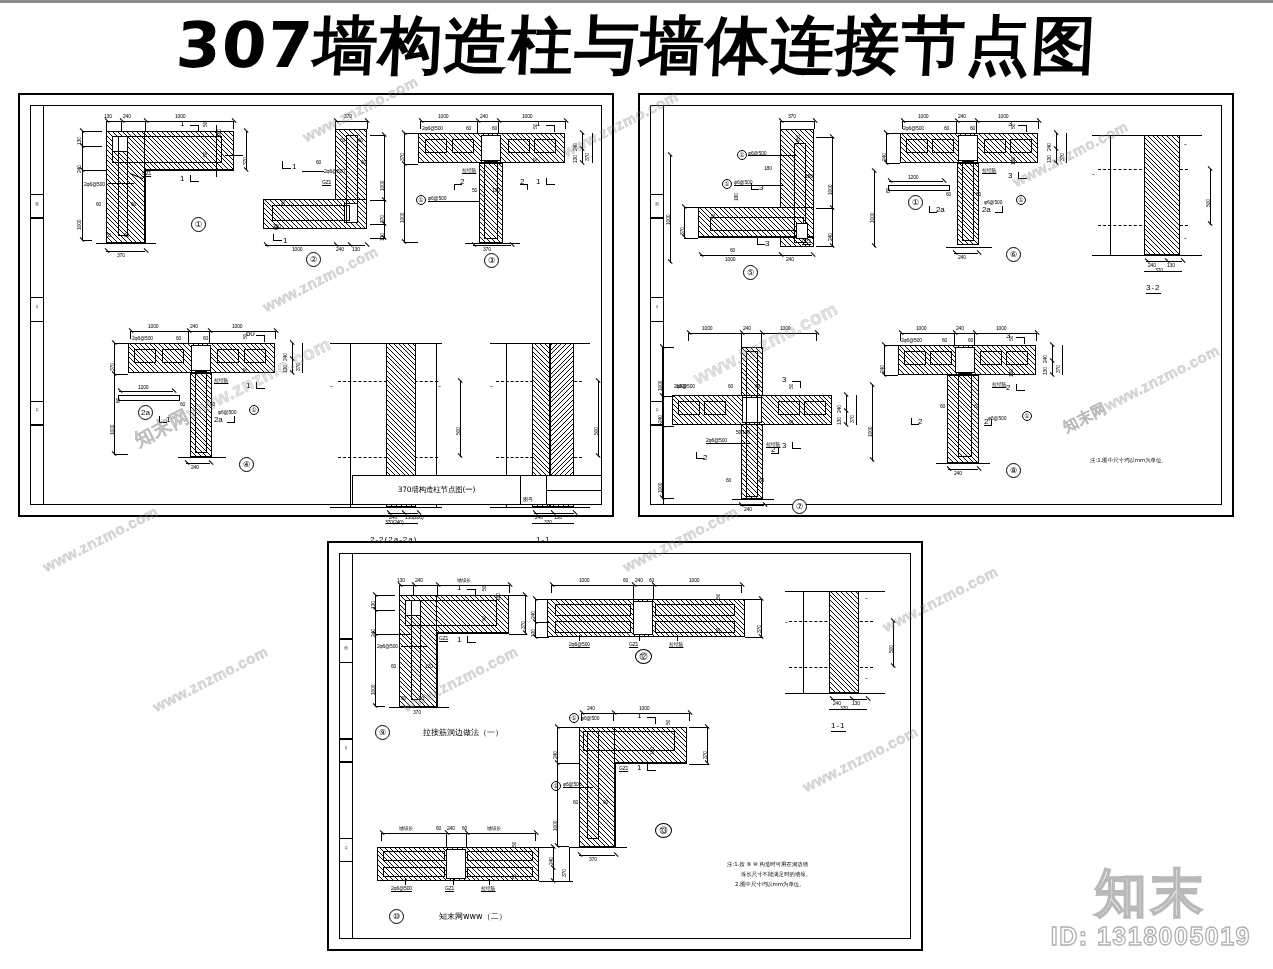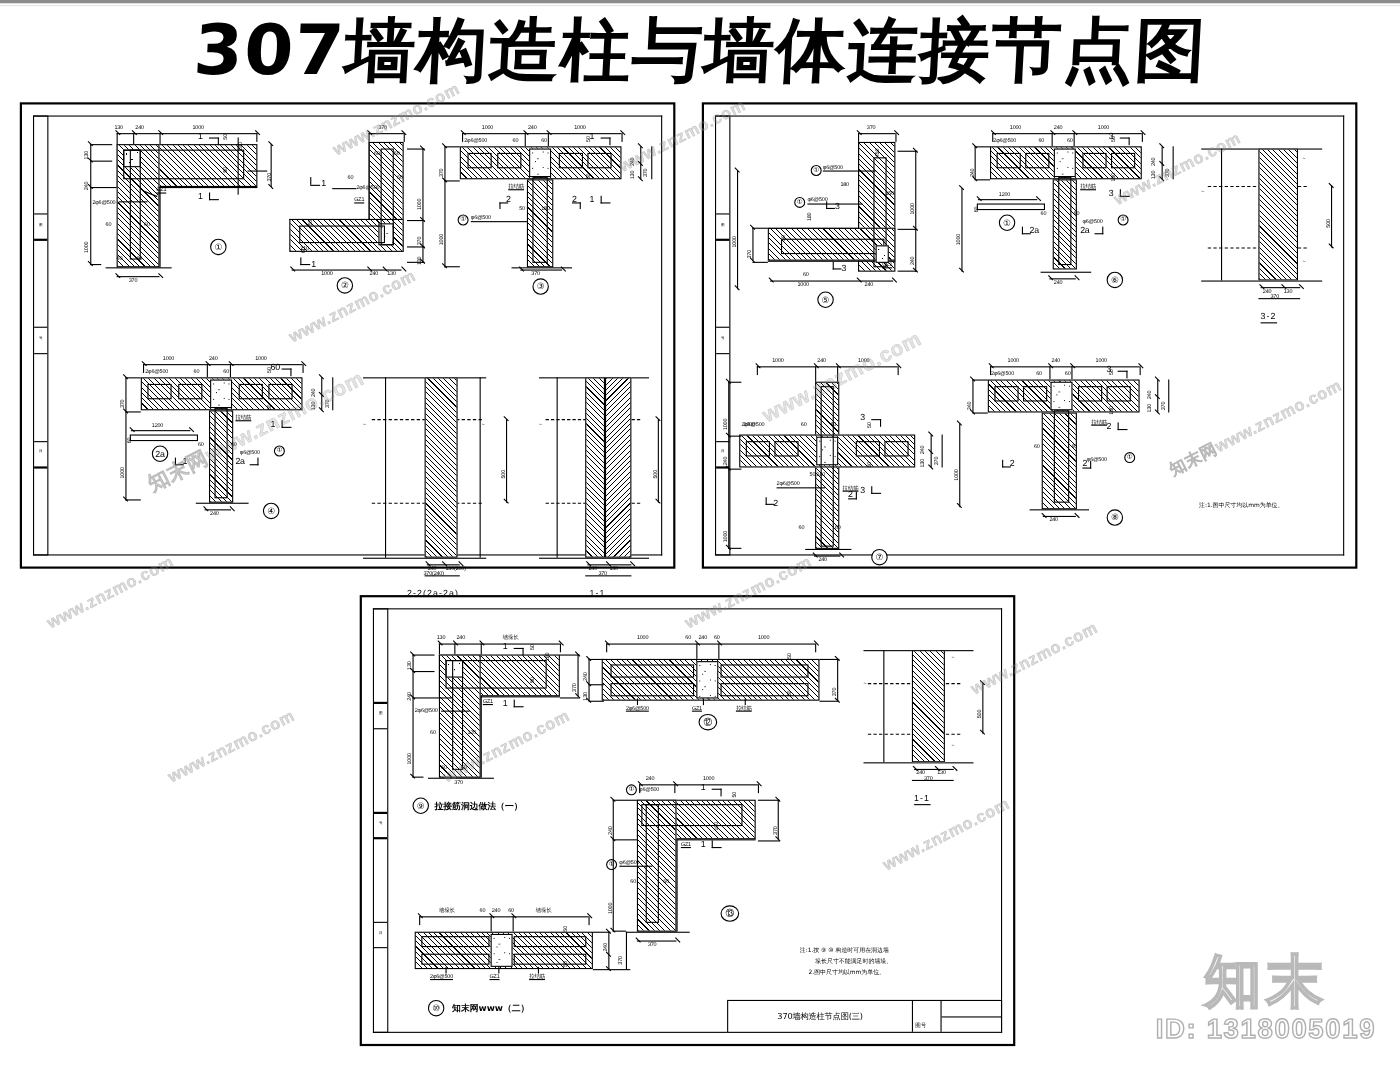--- a/index.html
+++ b/index.html
@@ -176,21 +176,21 @@
     position:absolute; border:1.2px solid #000; border-radius:50%;
     width:15px; height:15px; display:flex; align-items:center;
     justify-content:center; font-size:8px; color:#000; background:#fff;
     font-family:"Liberation Sans", sans-serif; line-height:1;
   }
   .cnum.sm { width:10px; height:10px; font-size:6px; border-width:1px; }
   .cnum.wide { width:17px; }
 
   .caption {
     position:absolute; font-family:"DejaVu Sans", sans-serif;
-    font-size:8px; color:#000; white-space:nowrap; font-weight:700;
+    font-size:8px; color:#000; white-space:nowrap; font-weight:400;margin-left:28px;
   }
   .seclabel {
     position:absolute; font-family:"Liberation Sans", sans-serif;
     font-size:8px; color:#000; white-space:nowrap; letter-spacing:1px;
     border-bottom:1.2px solid #000; padding-bottom:1px;
   }
   .note {
     position:absolute; font-family:"DejaVu Sans", sans-serif;
     font-size:5.4px; color:#000; line-height:7px; white-space:nowrap;
   }
@@ -575,20 +575,27 @@
       <div class="tick" style="left:512px;top:417px;"></div>
       <div class="tick" style="left:530px;top:417px;"></div>
       <div class="tick" style="left:552px;top:417px;"></div>
       <div class="dt" style="left:515px;top:419px;">240</div>
       <div class="dt" style="left:534px;top:419px;">130</div>
       <div class="ln h" style="left:512px;top:428px;width:42px;"></div>
       <div class="dt" style="left:524px;top:424px;">370</div>
       <div class="seclabel" style="left:516px;top:440px;">1-1</div>
     </div>
 
+    <div class="tblock">
+      <div class="tb-name">370墙构造柱节点图(一)</div>
+      <div class="tb-c2">
+          <span>图号</span>
+        </div>
+      <div class="tb-c3"></div>
+    </div>
   </div>
 
   <div class="sheet" id="sheet2">
     <div class="bind">
       <i style="top:22%"></i>
         <i style="top:28%"></i>
       <i style="top:48%"></i>
         <i style="top:54%"></i>
       <i style="top:74%"></i>
         <i style="top:80%"></i>
@@ -1200,27 +1207,20 @@
       <div class="ln h" style="left:210px;top:338px;width:34px;"></div>
 
       <div class="cnum" style="left:60px;top:366px;">⑩</div>
       <div class="caption" style="left:82px;top:368px;">知末网www（二）</div>
     </div>
 
     <div class="note" style="left:398px;top:318px;">注:1.按 ⑨ ⑩ 构造时可用在洞边墙</div>
     <div class="note" style="left:412px;top:328px;">垛长尺寸不能满足时的墙垛。</div>
     <div class="note" style="left:406px;top:338px;">2.图中尺寸均以mm为单位。</div>
 
-    <div class="tblock">
-      <div class="tb-name">370墙构造柱节点图(三)</div>
-      <div class="tb-c2">
-          <span>图号</span>
-        </div>
-      <div class="tb-c3"></div>
-    </div>
   </div>
 
   <div class="brand">
     <div class="brand-mark">知末</div>
     <div class="brand-id">ID: 1318005019</div>
   </div>
 
 </div>
 
 </body></html>

